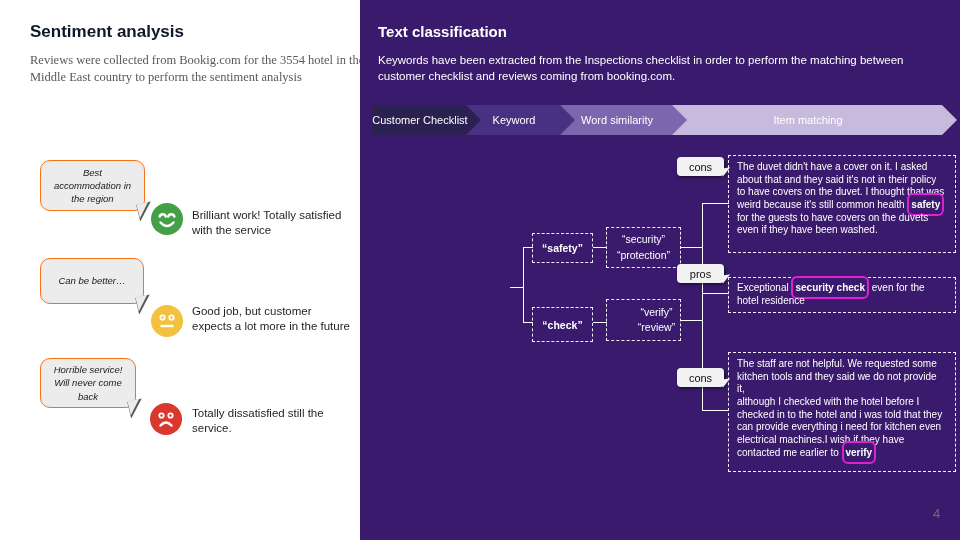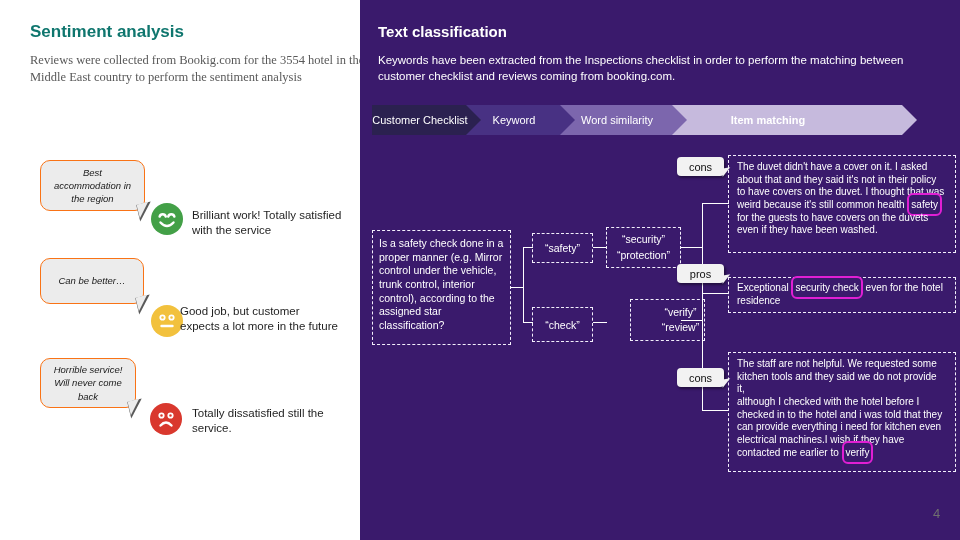--- a/index.html
+++ b/index.html
@@ -2,84 +2,84 @@
 <html><head>
 <meta charset="utf-8">
 <style>
   * { margin:0; padding:0; box-sizing:border-box; }
   html,body { width:960px; height:540px; }
   body { font-family:"Liberation Sans", sans-serif; }
   .slide { position:relative; width:960px; height:540px; background:#ffffff; overflow:hidden; }
   .abs { position:absolute; }
 
   
-  .left-title { left:30px; top:22px; font-size:17px; font-weight:bold; color:#0f766e; }
+  .left-title { left:30px; top:22px; font-size:17px; font-weight:bold; color:#0f172a; }
   .left-sub { left:30px; top:52px; width:338px; font-size:12.5px; line-height:1.32; color:#595959;font-family:Liberation Serif, serif; }
 
   .bubble { background:#ececec; border:1px solid #f97316; border-radius:10px;
             display:flex; align-items:center; justify-content:center; text-align:center;
             font-style:italic; font-size:9.5px; color:#1a1a1a; line-height:1.4; padding:4px 10px; }
   .bubble::before { content:""; position:absolute; right:-9px; bottom:-10px;
             border-top:17px solid #595959; border-right:15px solid transparent; transform:rotate(-14deg); }
   .bubble::after { content:""; position:absolute; right:-6px; bottom:-7px;
             border-top:14px solid #ececec; border-right:12px solid transparent; transform:rotate(-14deg); }
   .b1 { left:40px; top:160px; width:105px; height:51px; }
   .b2 { left:40px; top:258px; width:104px; height:46px; }
   .b3 { left:40px; top:358px; width:96px; height:50px; }
 
   .emoji { width:32px; height:32px; }
   .e1 { left:151px; top:203px; }
   .e2 { left:151px; top:305px; }
   .e3 { left:150px; top:403px; }
 
   .sent-text { font-size:11.5px; color:#1f1f1f; line-height:1.32; width:158px; }
   .t1 { left:192px; top:208px; }
-  .t2 { left:180px; top:304px; }
+  .t2 { left:192px; top:304px; }
   .t3 { left:192px; top:406px; width:162px; }
 
   
   .right-panel { left:360px; top:0; width:600px; height:540px; }
   .right-title { left:378px; top:23px; font-size:15px; font-weight:bold; color:#ffffff; }
   .right-sub { left:378px; top:52px; width:564px; font-size:11.5px; line-height:1.4; color:#ffffff; }
 
   .step { top:105px; height:30px; display:flex; align-items:center; justify-content:center;
           color:#ffffff; font-size:11px;
           clip-path: polygon(0 0, calc(100% - 15px) 0, 100% 50%, calc(100% - 15px) 100%, 0 100%); }
   .step span { padding-right:13px; }
   .step1 { left:372px; width:109px; z-index:5; }
   .step2 { left:466px; width:109px; z-index:4; }
   .step3 { left:560px; width:127px; z-index:3; }
-  .step4 { left:632px; width:285px; z-index:2;font-weight:bold; }
+  .step4 { left:672px; width:285px; z-index:2; }
 
   .dbox { border:1px dashed #f3effc; color:#ffffff; }
   .qbox { left:372px; top:230px; width:139px; height:115px; padding:6px 6px; font-size:10.5px; line-height:1.3; }
-  .kbox { width:61px; display:flex; align-items:center; justify-content:center; font-size:10.5px; }
+  .kbox { width:61px; display:flex; align-items:center; justify-content:center; font-size:10.5px;font-weight:bold; }
   .k1 { left:532px; top:233px; height:30px; }
   .k2 { left:532px; top:307px; height:35px; }
   .sbox { width:75px; display:flex; flex-direction:column; align-items:center; justify-content:center; font-size:10.5px; line-height:1.45; }
   .s1 { left:606px; top:227px; height:41px; }
-  .s2 { left:630px; top:299px; height:42px;padding-left:26px; }
+  .s2 { left:606px; top:299px; height:42px;padding-left:26px; }
 
   .line { position:absolute; background:#ffffff; }
 
   .tag { width:47px; height:19px; background:#f2f2f2; border-radius:4px; color:#111111;
          font-size:11px; display:flex; align-items:center; justify-content:center;
          box-shadow:1.5px 2px 2.5px rgba(0,0,0,.4); z-index:6; }
   .tag::after { content:""; position:absolute; right:-7px; bottom:0;
          border-top:8px solid #f2f2f2; border-right:9px solid transparent; transform:rotate(-10deg); }
   .tag1 { left:677px; top:157px; }
   .tag2 { left:677px; top:264px; }
   .tag3 { left:677px; top:368px; }
 
   .rbox { width:228px; padding:5px 8px; }
   .r1 { left:728px; top:155px; height:98px; }
   .r2 { left:728px; top:277px; height:36px; display:flex; align-items:center; }
   .r3 { left:728px; top:352px; height:120px; }
   .rtext { font-size:10px; line-height:1.27; color:#ffffff; white-space:pre-wrap; }
-  .chip { border:2px solid #e01fd4; border-radius:6px; padding:4px 2px; font-weight:normal; white-space:nowrap; }
+  .chip { border:2px solid #e01fd4; border-radius:6px; padding:4px 2px; font-weight:bold; white-space:nowrap; }
 
   .page-num { left:933px; top:506px; font-size:13px; color:#6f6f6f; }
 </style>
 </head>
 <body>
 
 <div class="slide">
 
   <div class="abs left-title">Sentiment analysis</div>
   <div class="abs left-sub">Reviews were collected from Bookig.com for the 3554 hotel in the Middle East country to perform the sentiment analysis</div>
@@ -127,23 +127,20 @@
   <div class="abs step step2" style="background: rgb(72, 49, 131);">
     <span>Keyword</span>
   </div>
   <div class="abs step step3" style="background: rgb(124, 102, 173);">
     <span>Word similarity</span>
   </div>
   <div class="abs step step4" style="background: rgb(198, 186, 221);">
     <span>Item matching</span>
   </div>
 
-  <div class="abs dbox qbox">
-    <span>Is a safety check done in a proper manner (e.g. Mirror control under the vehicle, trunk control, interior control), according to the assigned star classification?</span>
-  </div>
   <div class="abs dbox kbox k1">
     <span>“safety”</span>
   </div>
   <div class="abs dbox kbox k2">
     <span>“check”</span>
   </div>
   <div class="abs dbox sbox s1">
     <span>“security”</span>
     <span>“protection”</span>
   </div>

